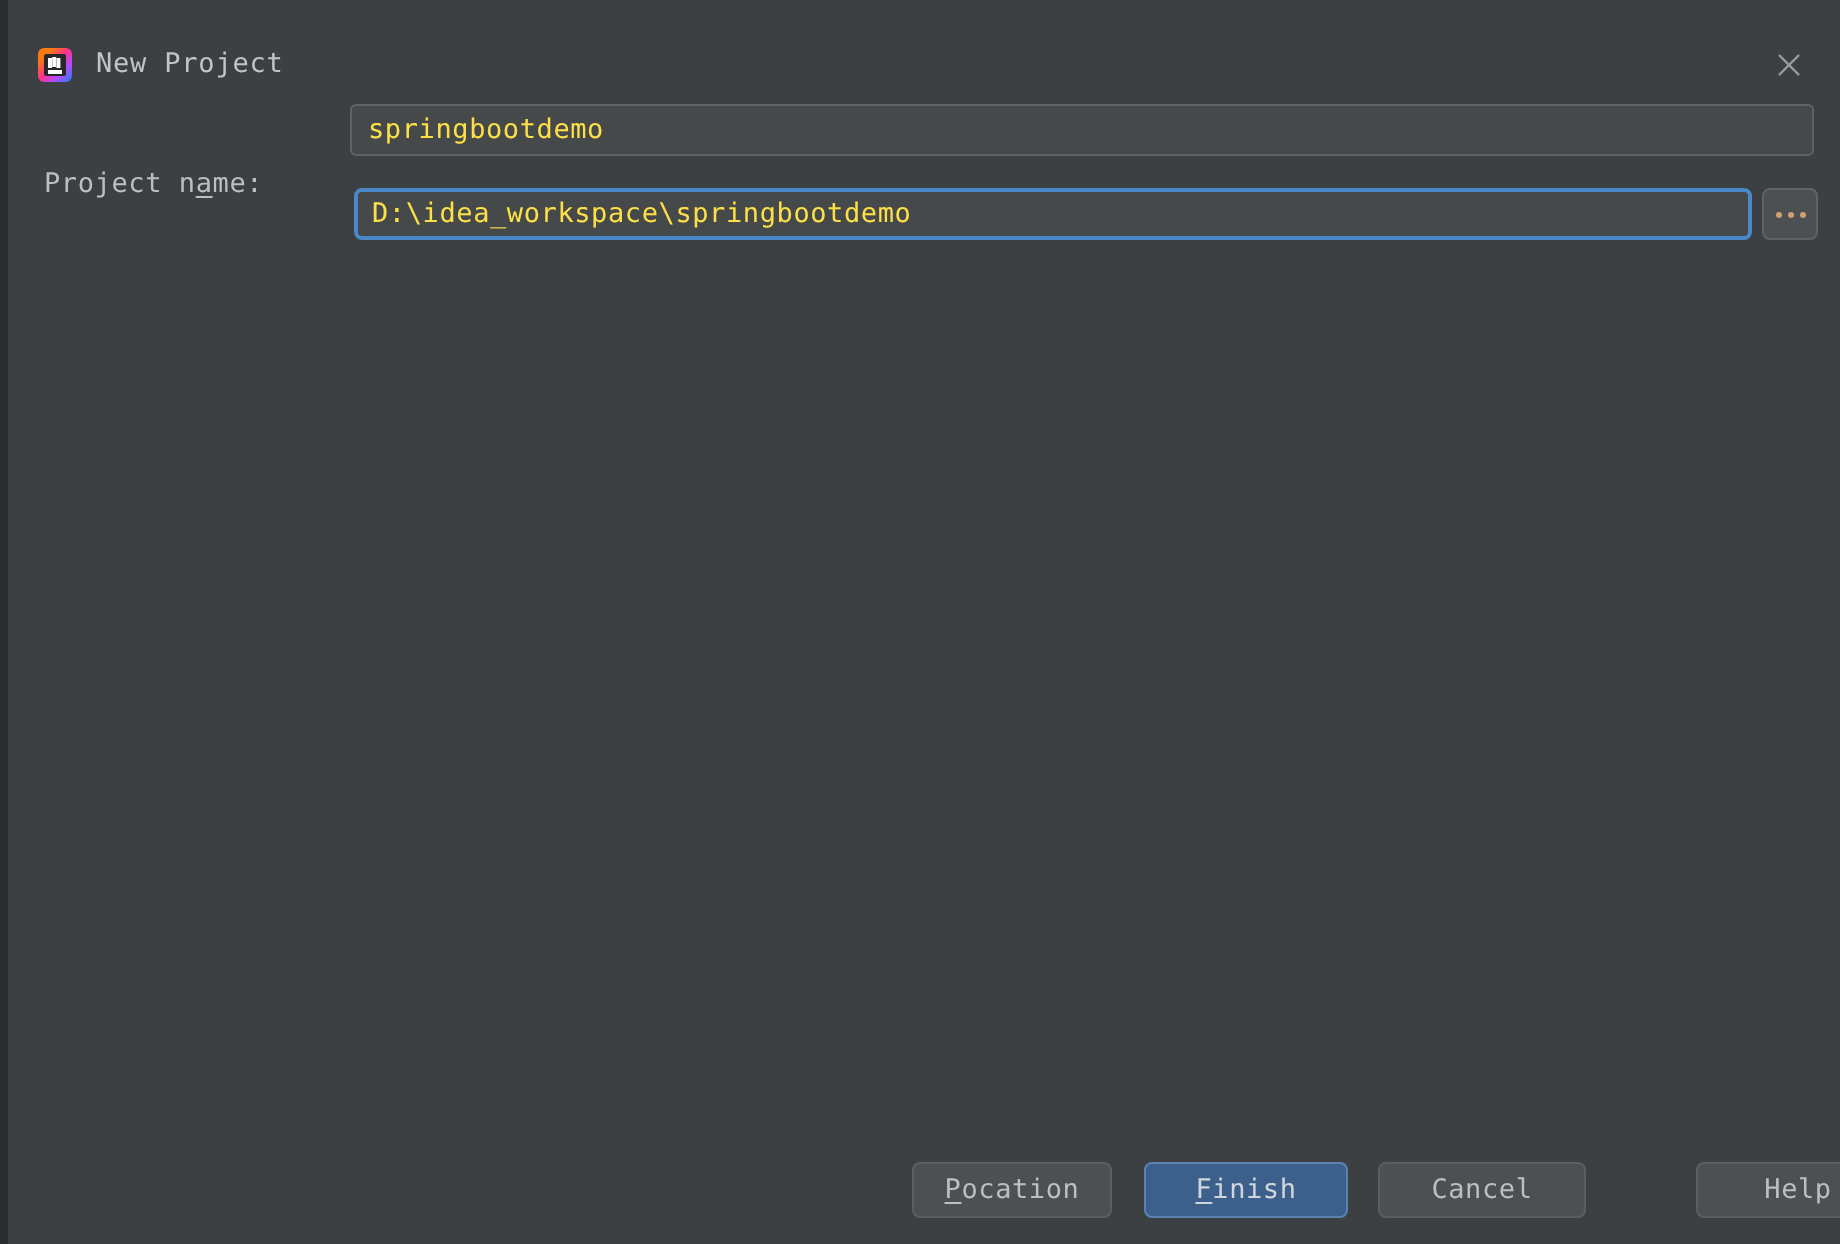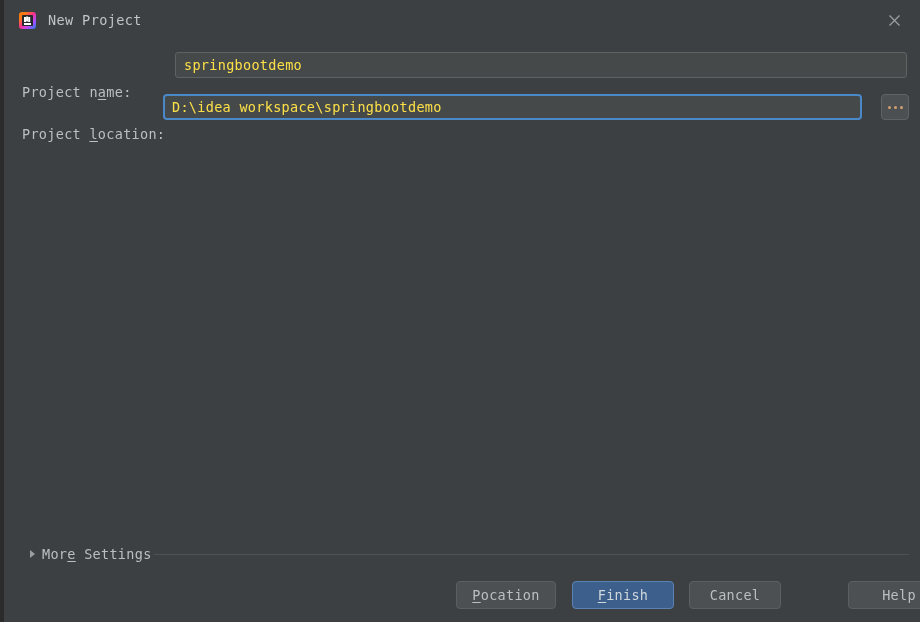--- a/index.html
+++ b/index.html
@@ -20,21 +20,21 @@
     width: 920px;
     height: 622px;
     background: #3c4043;
     box-sizing: border-box;
     border-left: 4px solid #2b2b2b;
   }
 
   
   #titlebar {
     position: absolute;
-    left: 0; top: 4px;
+    left: 0; top: 16px;
     width: 916px;
     height: 33px;
     background: #3c4043;
   }
   #title-icon {
     position: absolute;
     left: 15px; top: 8px;
     width: 17px; height: 17px;
     border-radius: 3px;
     background:
@@ -119,21 +119,21 @@
     font-size: 13.5px;
     letter-spacing: 0.3px;
     padding: 0 0 0 8px;
     outline: none;
   }
   #project-name-input {
     left: 171px;
     width: 732px;
   }
   #project-location-input {
-    left: 159px;
+    left: 173px;
     width: 699px;
     border: 2px solid #4a88c7;
     border-radius: 4px;
     padding-left: 7px;
     background: #45494a;
   }
 
   #browse-button {
     position: absolute;
     left: 877px; top: 0;
@@ -223,21 +223,21 @@
     text-decoration: underline;
     text-underline-offset: 2px;
   }
   #btn-previous { left: 452px; width: 100px; }
   #btn-finish {
     left: 568px; width: 102px;
     background: #3c5f8c;
     border: 1px solid #5c82b3;
     color: #cfd6dc;
   }
-  #btn-cancel { left: 685px; width: 92px; }
+  #btn-cancel { left: 685px; width: 104px; }
   #btn-help   { left: 844px; width: 102px; }
 </style>
 </head>
 <body>
 
 <div id="dialog">
 
   <div id="titlebar">
     <div id="title-icon">
       <span class="inner"></span>
@@ -250,34 +250,28 @@
       </svg>
     </div>
   </div>
 
   <div class="form-row" id="row-name">
     <div class="form-label"><span>Project n</span><span class="mn">a</span><span>me:</span></div>
     <input class="text-field" id="project-name-input" type="text" value="springbootdemo" style="">
   </div>
 
   <div class="form-row" id="row-location">
-    <div class="form-label"><span>Project </span><span class="mn">l</span><span>ocation:</span></div>
     <input class="text-field" id="project-location-input" type="text" value="D:\idea_workspace\springbootdemo" style="">
     <div id="browse-button">
       <span class="dot"></span>
       <span class="dot"></span>
       <span class="dot"></span>
     </div>
   </div>
 
-  <div id="more-settings">
-    <span id="more-settings-arrow"></span>
-    <span id="more-settings-label"><span>Mor</span><span class="mn">e</span><span> Settings</span></span>
-    <span id="more-settings-divider"></span>
-  </div>
 
   <div id="button-bar">
     <button class="dlg-button" id="btn-previous">
         <span></span>
         <span class="mn">P</span>
         <span>ocation</span>
       </button>
     <button class="dlg-button" id="btn-finish">
         <span></span>
         <span class="mn">F</span>

